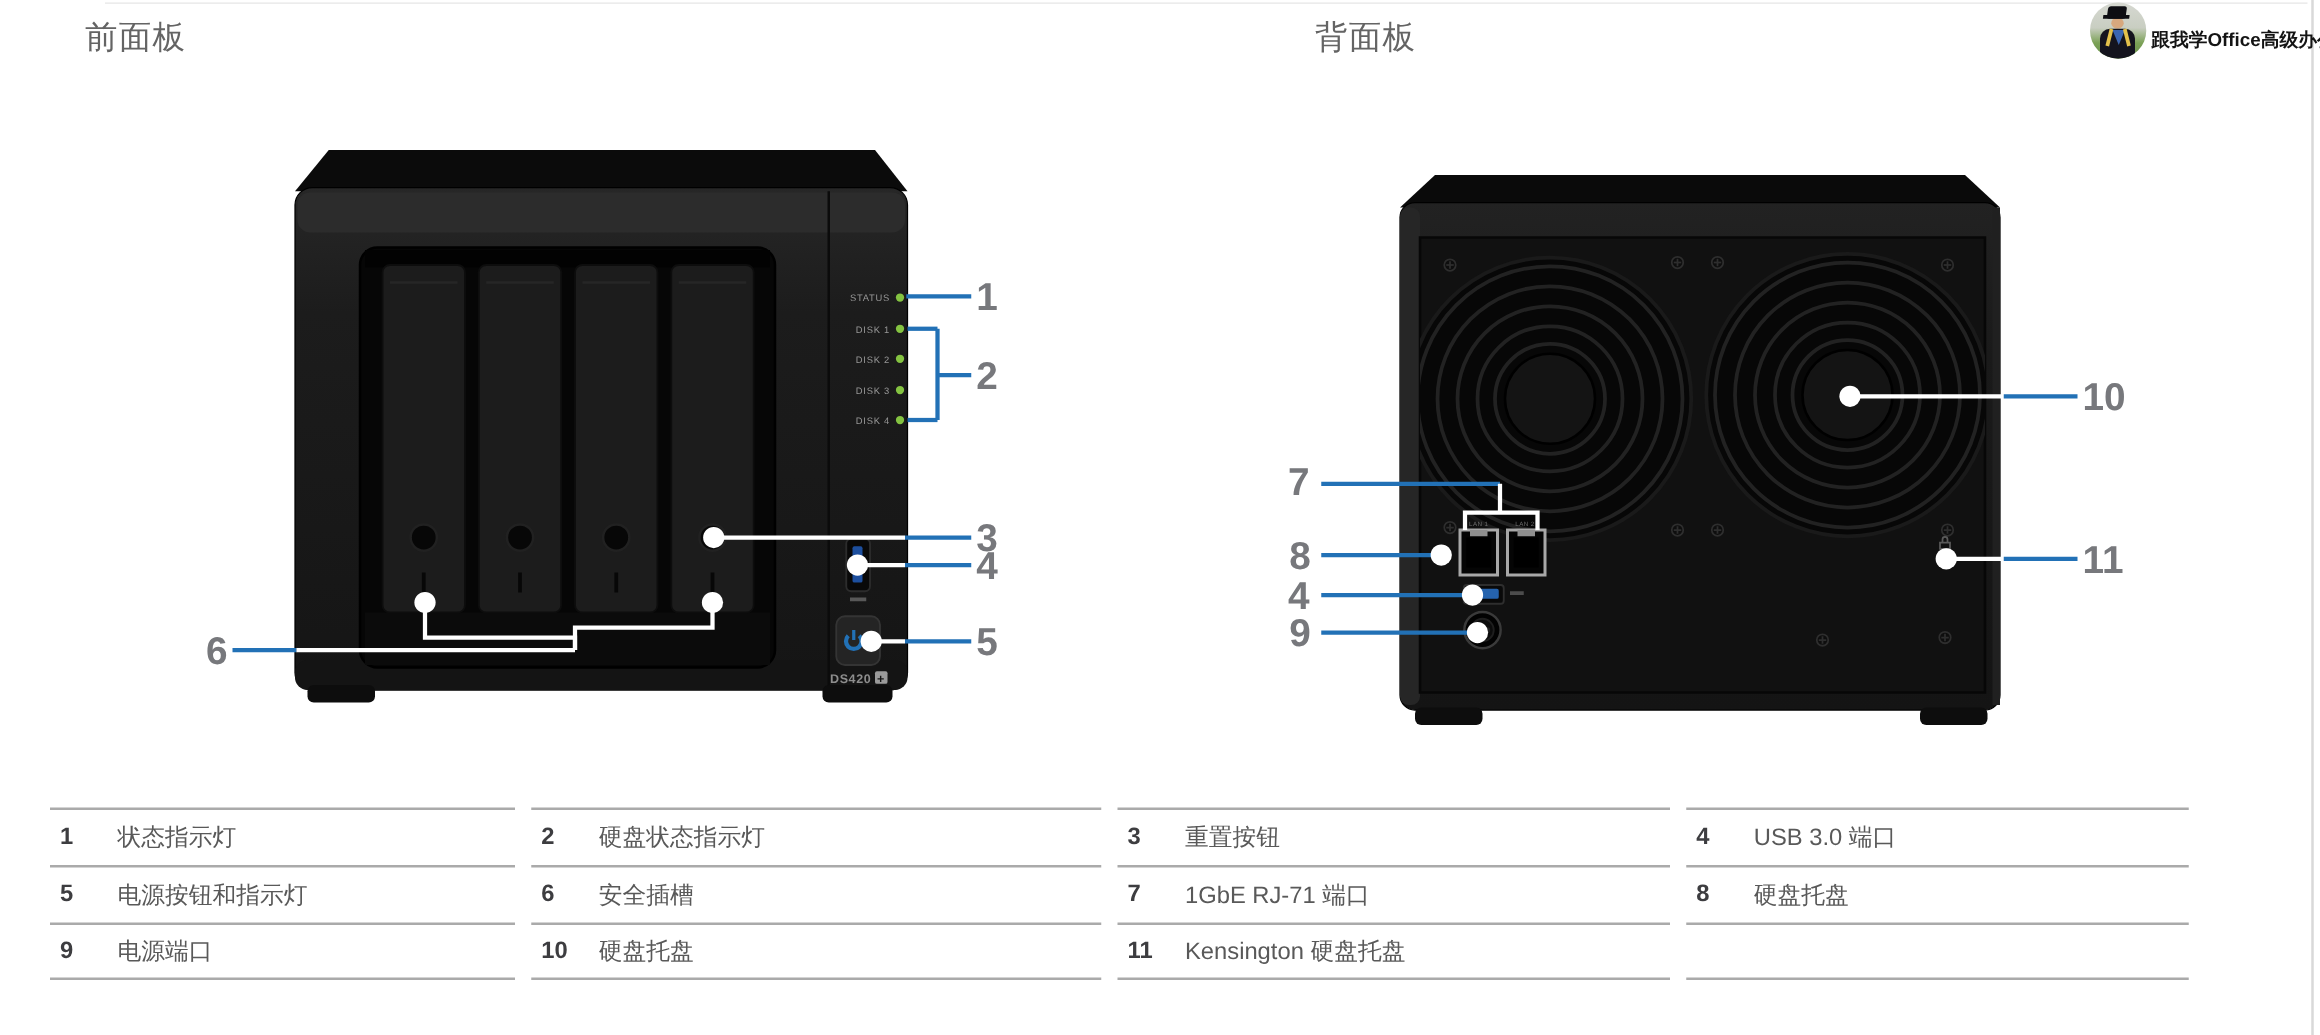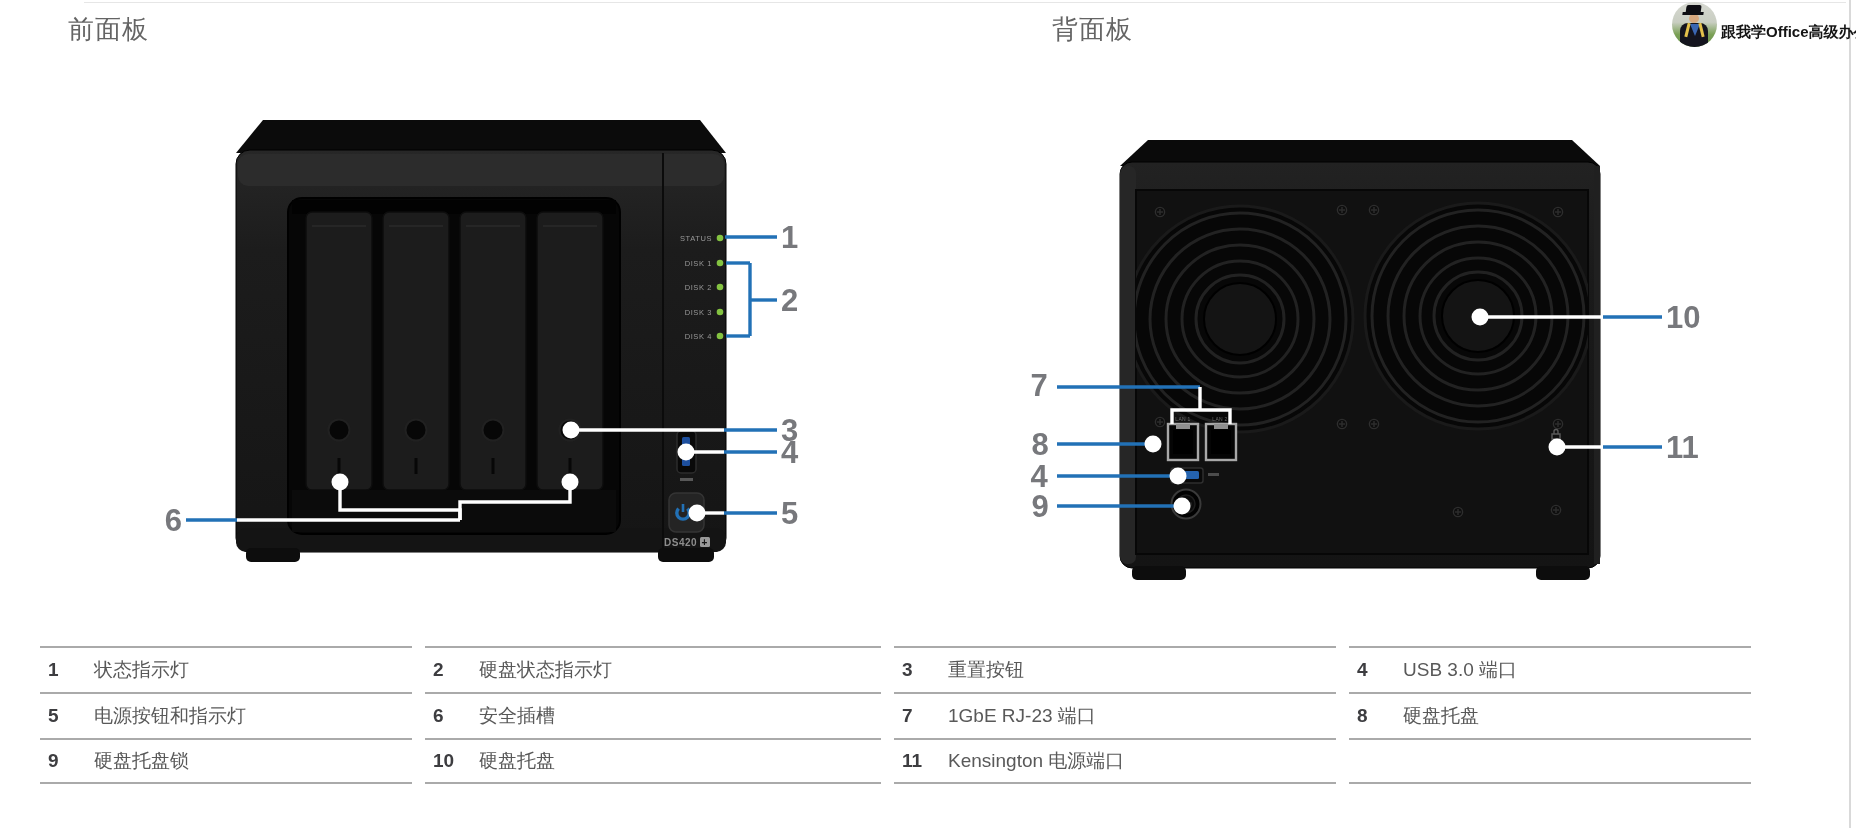--- a/index.html
+++ b/index.html
@@ -359,21 +359,21 @@
       <div class="legend-row">
         <span class="legend-num">1</span>
         <span class="legend-label">状态指示灯</span>
       </div>
       <div class="legend-row">
         <span class="legend-num">5</span>
         <span class="legend-label">电源按钮和指示灯</span>
       </div>
       <div class="legend-row">
         <span class="legend-num">9</span>
-        <span class="legend-label">硬盘托盘锁</span>
+        <span class="legend-label">电源端口</span>
       </div>
     </div>
     <div class="legend-col" style="width:456px">
       <div class="legend-row">
         <span class="legend-num">2</span>
         <span class="legend-label">硬盘状态指示灯</span>
       </div>
       <div class="legend-row">
         <span class="legend-num">6</span>
         <span class="legend-label">安全插槽</span>
@@ -383,25 +383,25 @@
         <span class="legend-label">硬盘托盘</span>
       </div>
     </div>
     <div class="legend-col" style="width:442px">
       <div class="legend-row">
         <span class="legend-num">3</span>
         <span class="legend-label">重置按钮</span>
       </div>
       <div class="legend-row">
         <span class="legend-num">7</span>
-        <span class="legend-label">1GbE RJ-23 端口</span>
+        <span class="legend-label">1GbE RJ-71 端口</span>
       </div>
       <div class="legend-row">
         <span class="legend-num">11</span>
-        <span class="legend-label">Kensington 电源端口</span>
+        <span class="legend-label">Kensington 硬盘托盘</span>
       </div>
     </div>
     <div class="legend-col" style="width:402px">
       <div class="legend-row">
         <span class="legend-num">4</span>
         <span class="legend-label">USB 3.0 端口</span>
       </div>
       <div class="legend-row">
         <span class="legend-num">8</span>
         <span class="legend-label">硬盘托盘</span>

